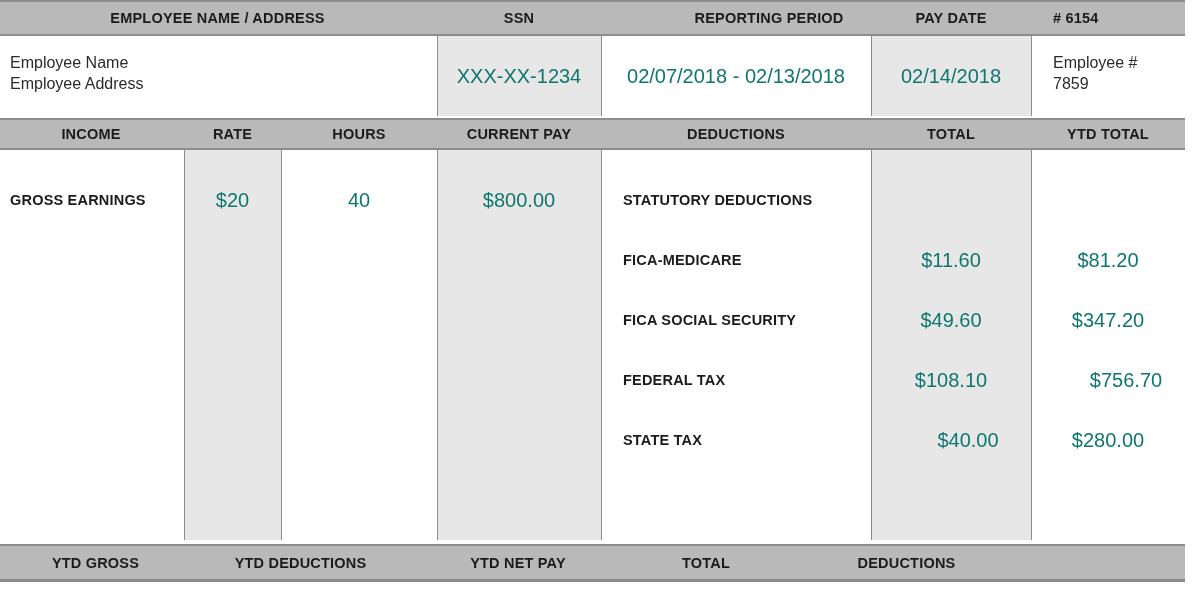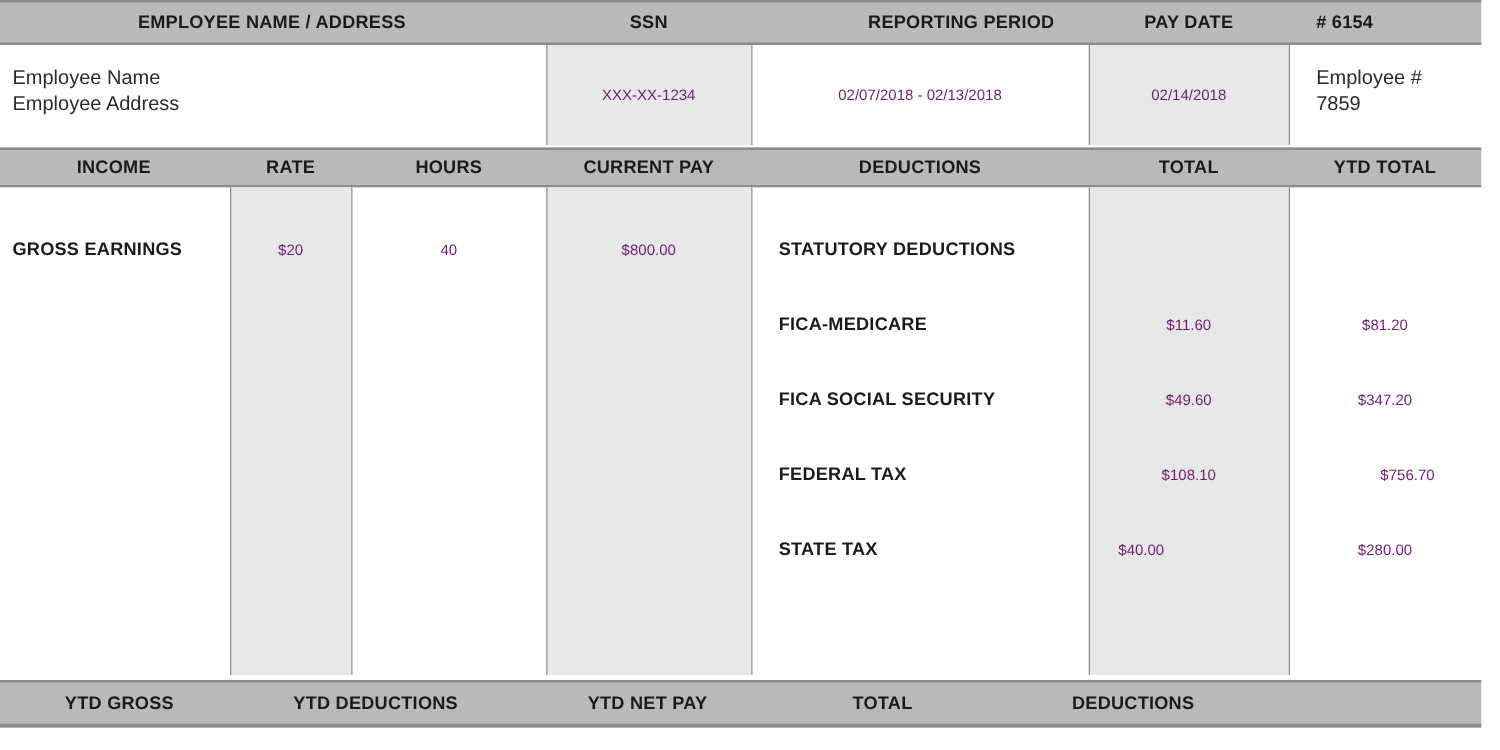--- a/index.html
+++ b/index.html
@@ -57,22 +57,22 @@
 
   .shade {
     position: absolute;
     background: #e7e7e7;
   }
 
   .cell {
     position: absolute;
     display: flex;
     align-items: center;
-    font-size: 12px;
-    color: #701a75;
+    font-size: 20px;
+    color: #0f766e;
     white-space: nowrap;
   }
   .cell.center { justify-content: center; }
   .cell.left   { justify-content: flex-start; }
 
   .cell.boldsm {
     font-size: 14.5px;
     font-weight: bold;
     color: #1b1b1b;
     letter-spacing: 0.2px;
@@ -175,21 +175,21 @@
     </div>
 
     <div>
       <div class="cell boldsm left" style="left:625px; top:216px; width:248px; height:28px;">FEDERAL TAX</div>
       <div class="cell center" style="left:873px; top:216px; width:160px; height:28px;">$108.10</div>
       <div class="cell center" style="left:1033px; top:216px; width:154px; height:28px;padding-left:36px;">$756.70</div>
     </div>
 
     <div>
       <div class="cell boldsm left" style="left:625px; top:276px; width:248px; height:28px;">STATE TAX</div>
-      <div class="cell center" style="left:835px; top:276px; width:160px; height:28px;">$40.00</div>
+      <div class="cell center" style="left:890px; top:276px; width:160px; height:28px;">$40.00</div>
       <div class="cell center" style="left:1033px; top:276px; width:154px; height:28px;">$280.00</div>
     </div>
   </div>
 
   <div class="band-foot" style="left:10px; top:544px; width:1187px; height:38px;">
     <div class="hcell" style="left:10px; width:175px;">YTD GROSS</div>
     <div class="hcell" style="left:185px; width:235px;">YTD DEDUCTIONS</div>
     <div class="hcell" style="left:420px; width:200px;text-align:center;">YTD NET PAY</div>
     <div class="hcell" style="left:620px; width:176px;">TOTAL</div>
     <div class="hcell" style="left:796px; width:225px;">DEDUCTIONS</div>

